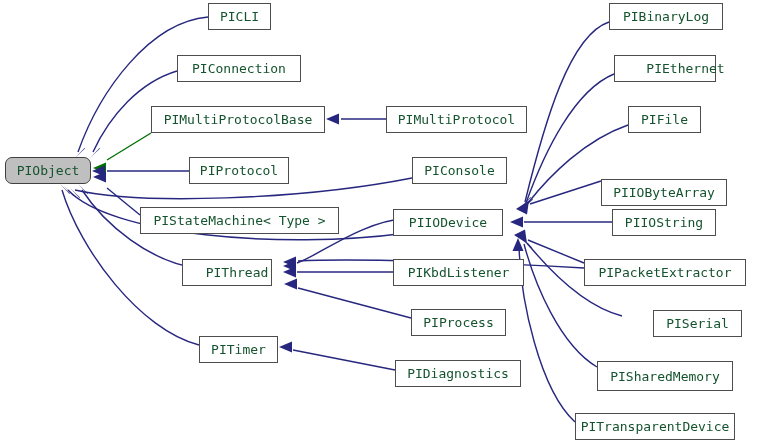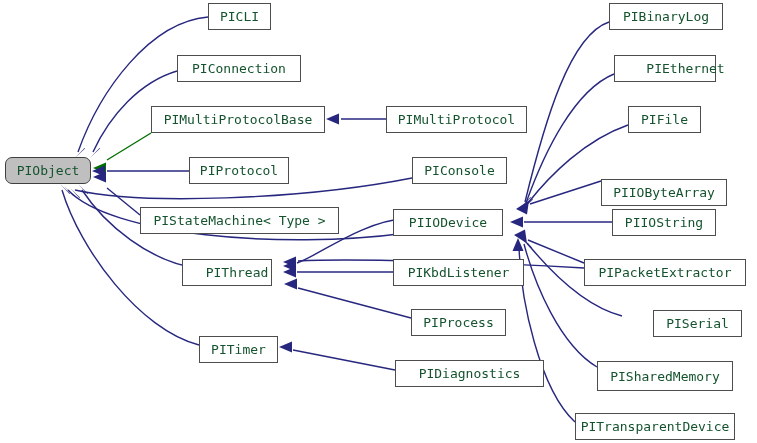--- a/index.html
+++ b/index.html
@@ -176,21 +176,21 @@
       </div>
       <div class="node" style="left: 393px; top: 209px; width: 110px; height: 27px;">
         <span>PIIODevice</span>
       </div>
       <div class="node" style="left: 393px; top: 259px; width: 131px; height: 27px;">
         <span>PIKbdListener</span>
       </div>
       <div class="node" style="left: 411px; top: 309px; width: 95px; height: 27px;">
         <span>PIProcess</span>
       </div>
-      <div class="node" style="left: 395px; top: 360px; width: 149px; height: 27px;">
+      <div class="node" style="left: 395px; top: 360px; width: 126px; height: 27px;">
         <span>PIDiagnostics</span>
       </div>
       <div class="node" style="left: 609px; top: 3px; width: 114px; height: 27px;">
         <span>PIBinaryLog</span>
       </div>
       <div class="node" style="left: 614px; top: 55px; width: 102px; height: 27px; padding-left: 41px;">
         <span>PIEthernet</span>
       </div>
       <div class="node" style="left: 628px; top: 106px; width: 73px; height: 27px;">
         <span>PIFile</span>

